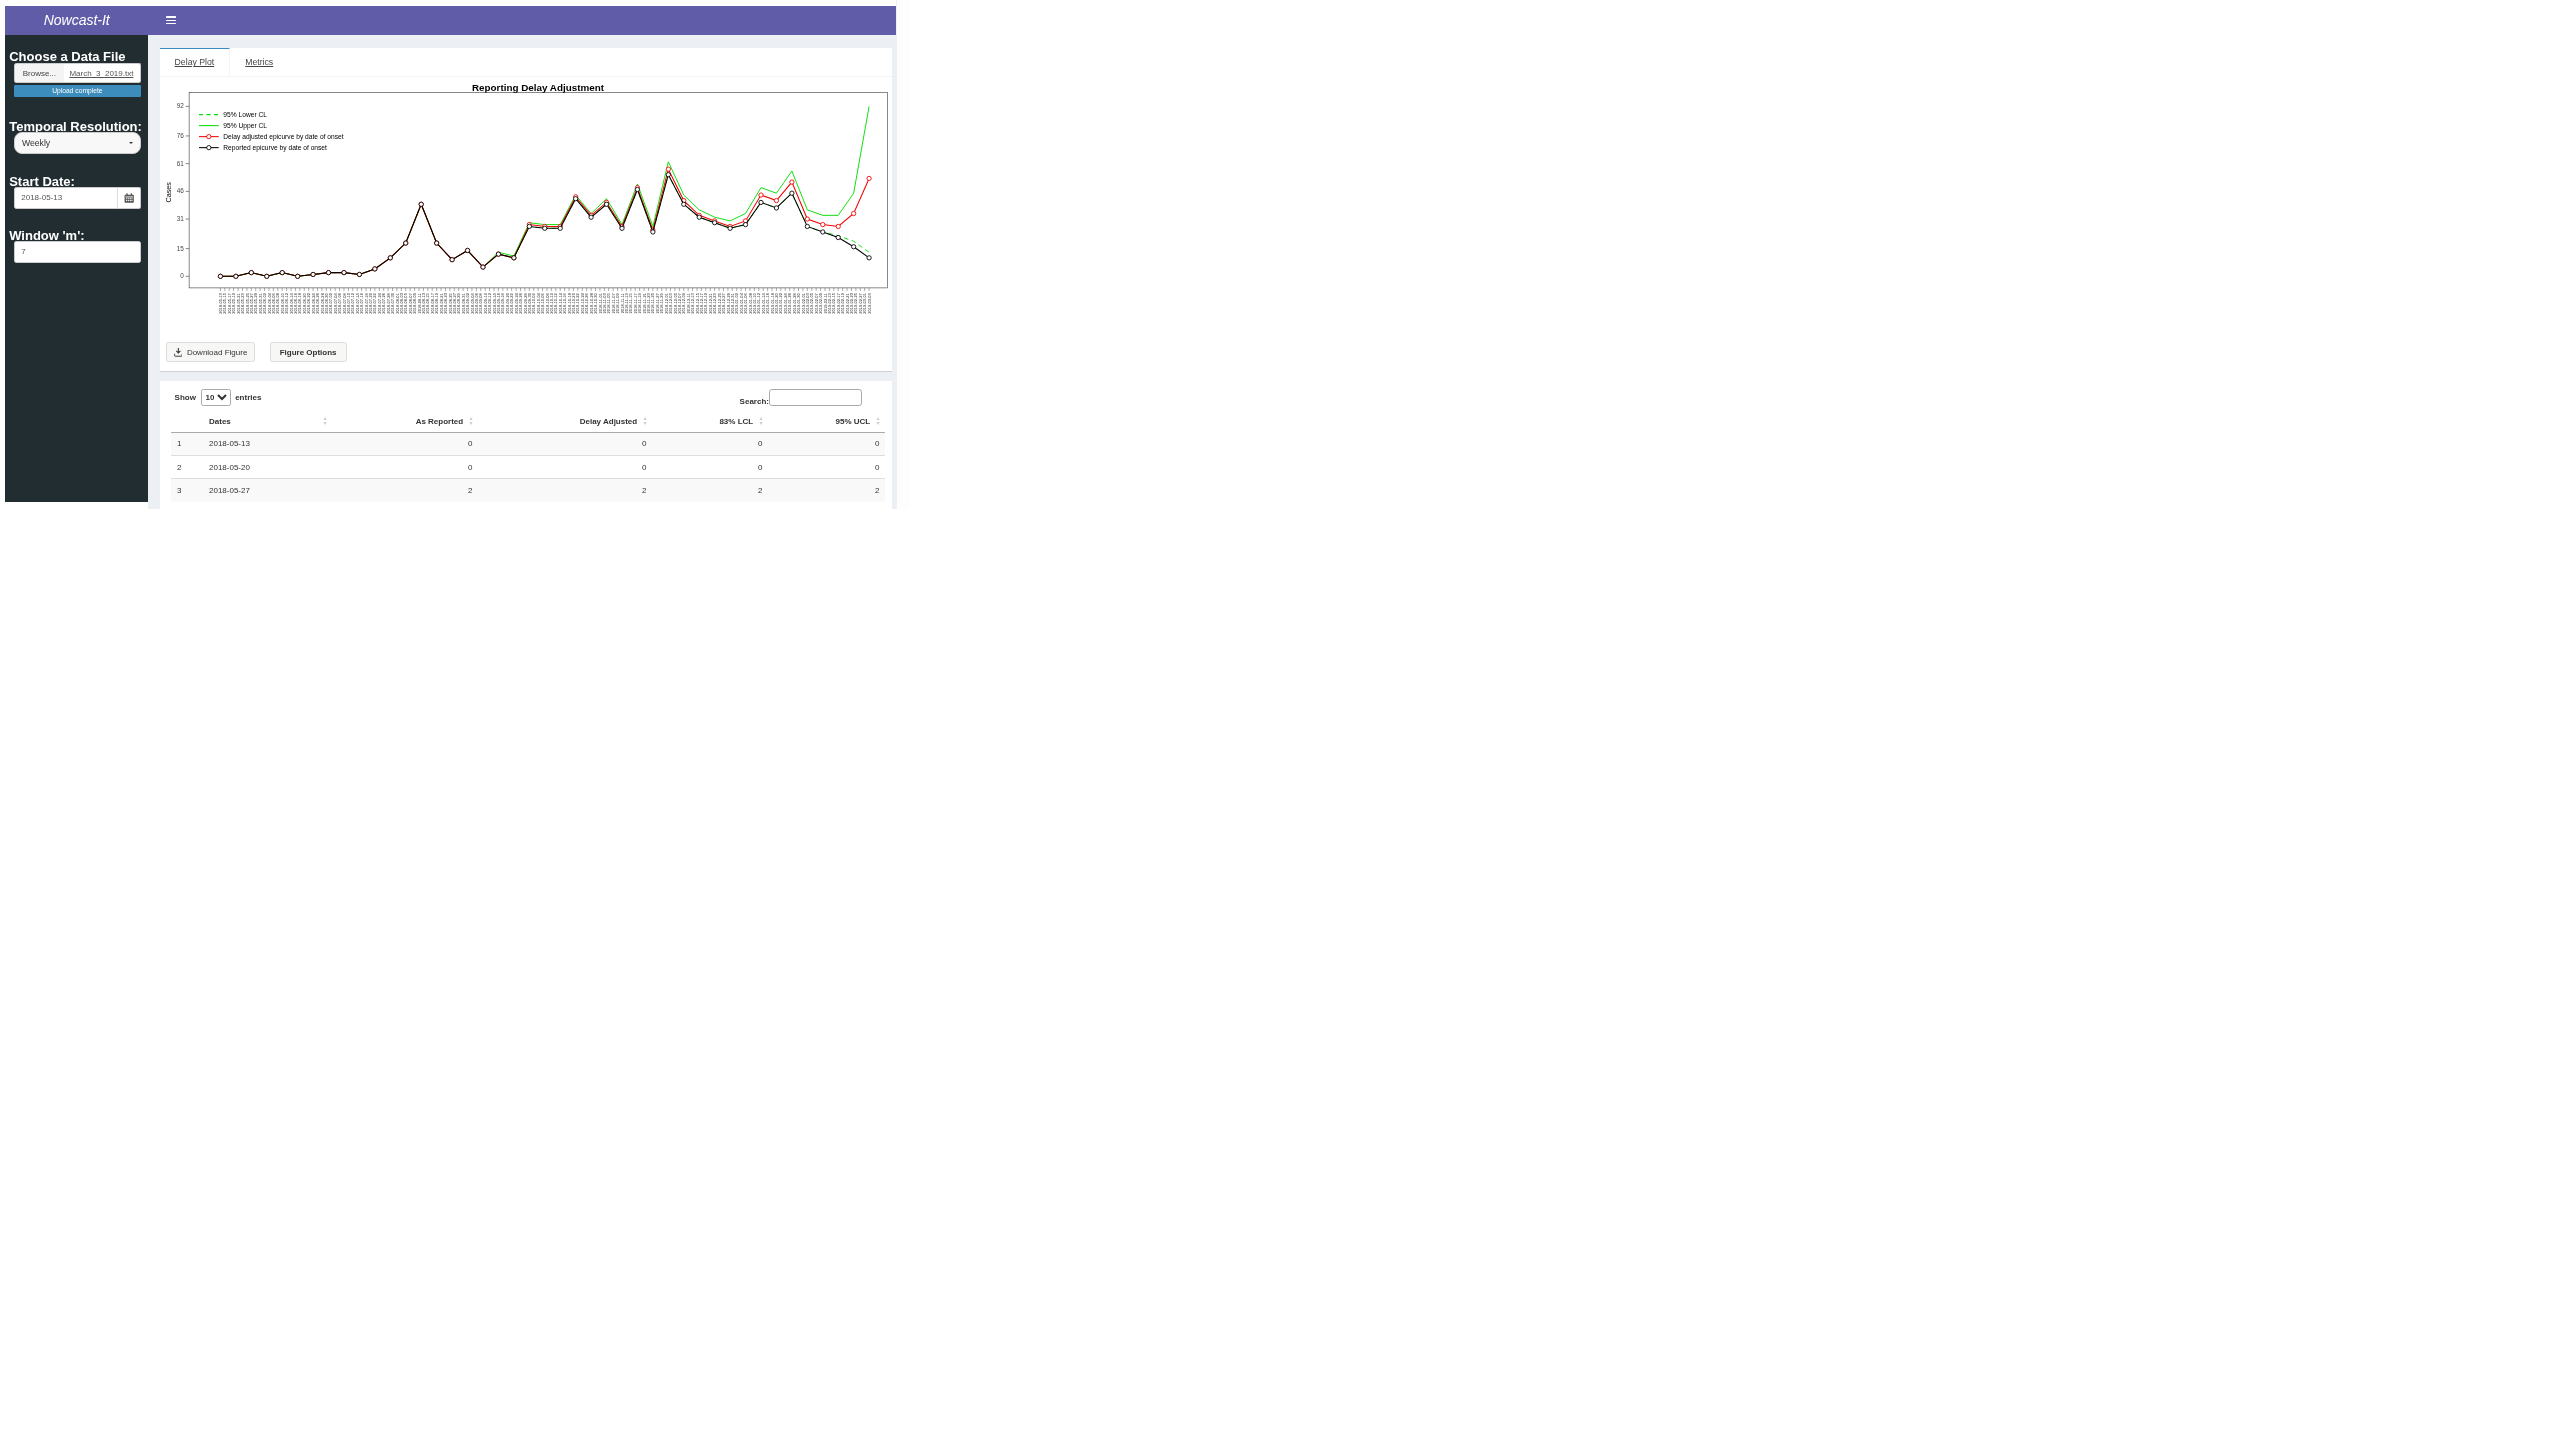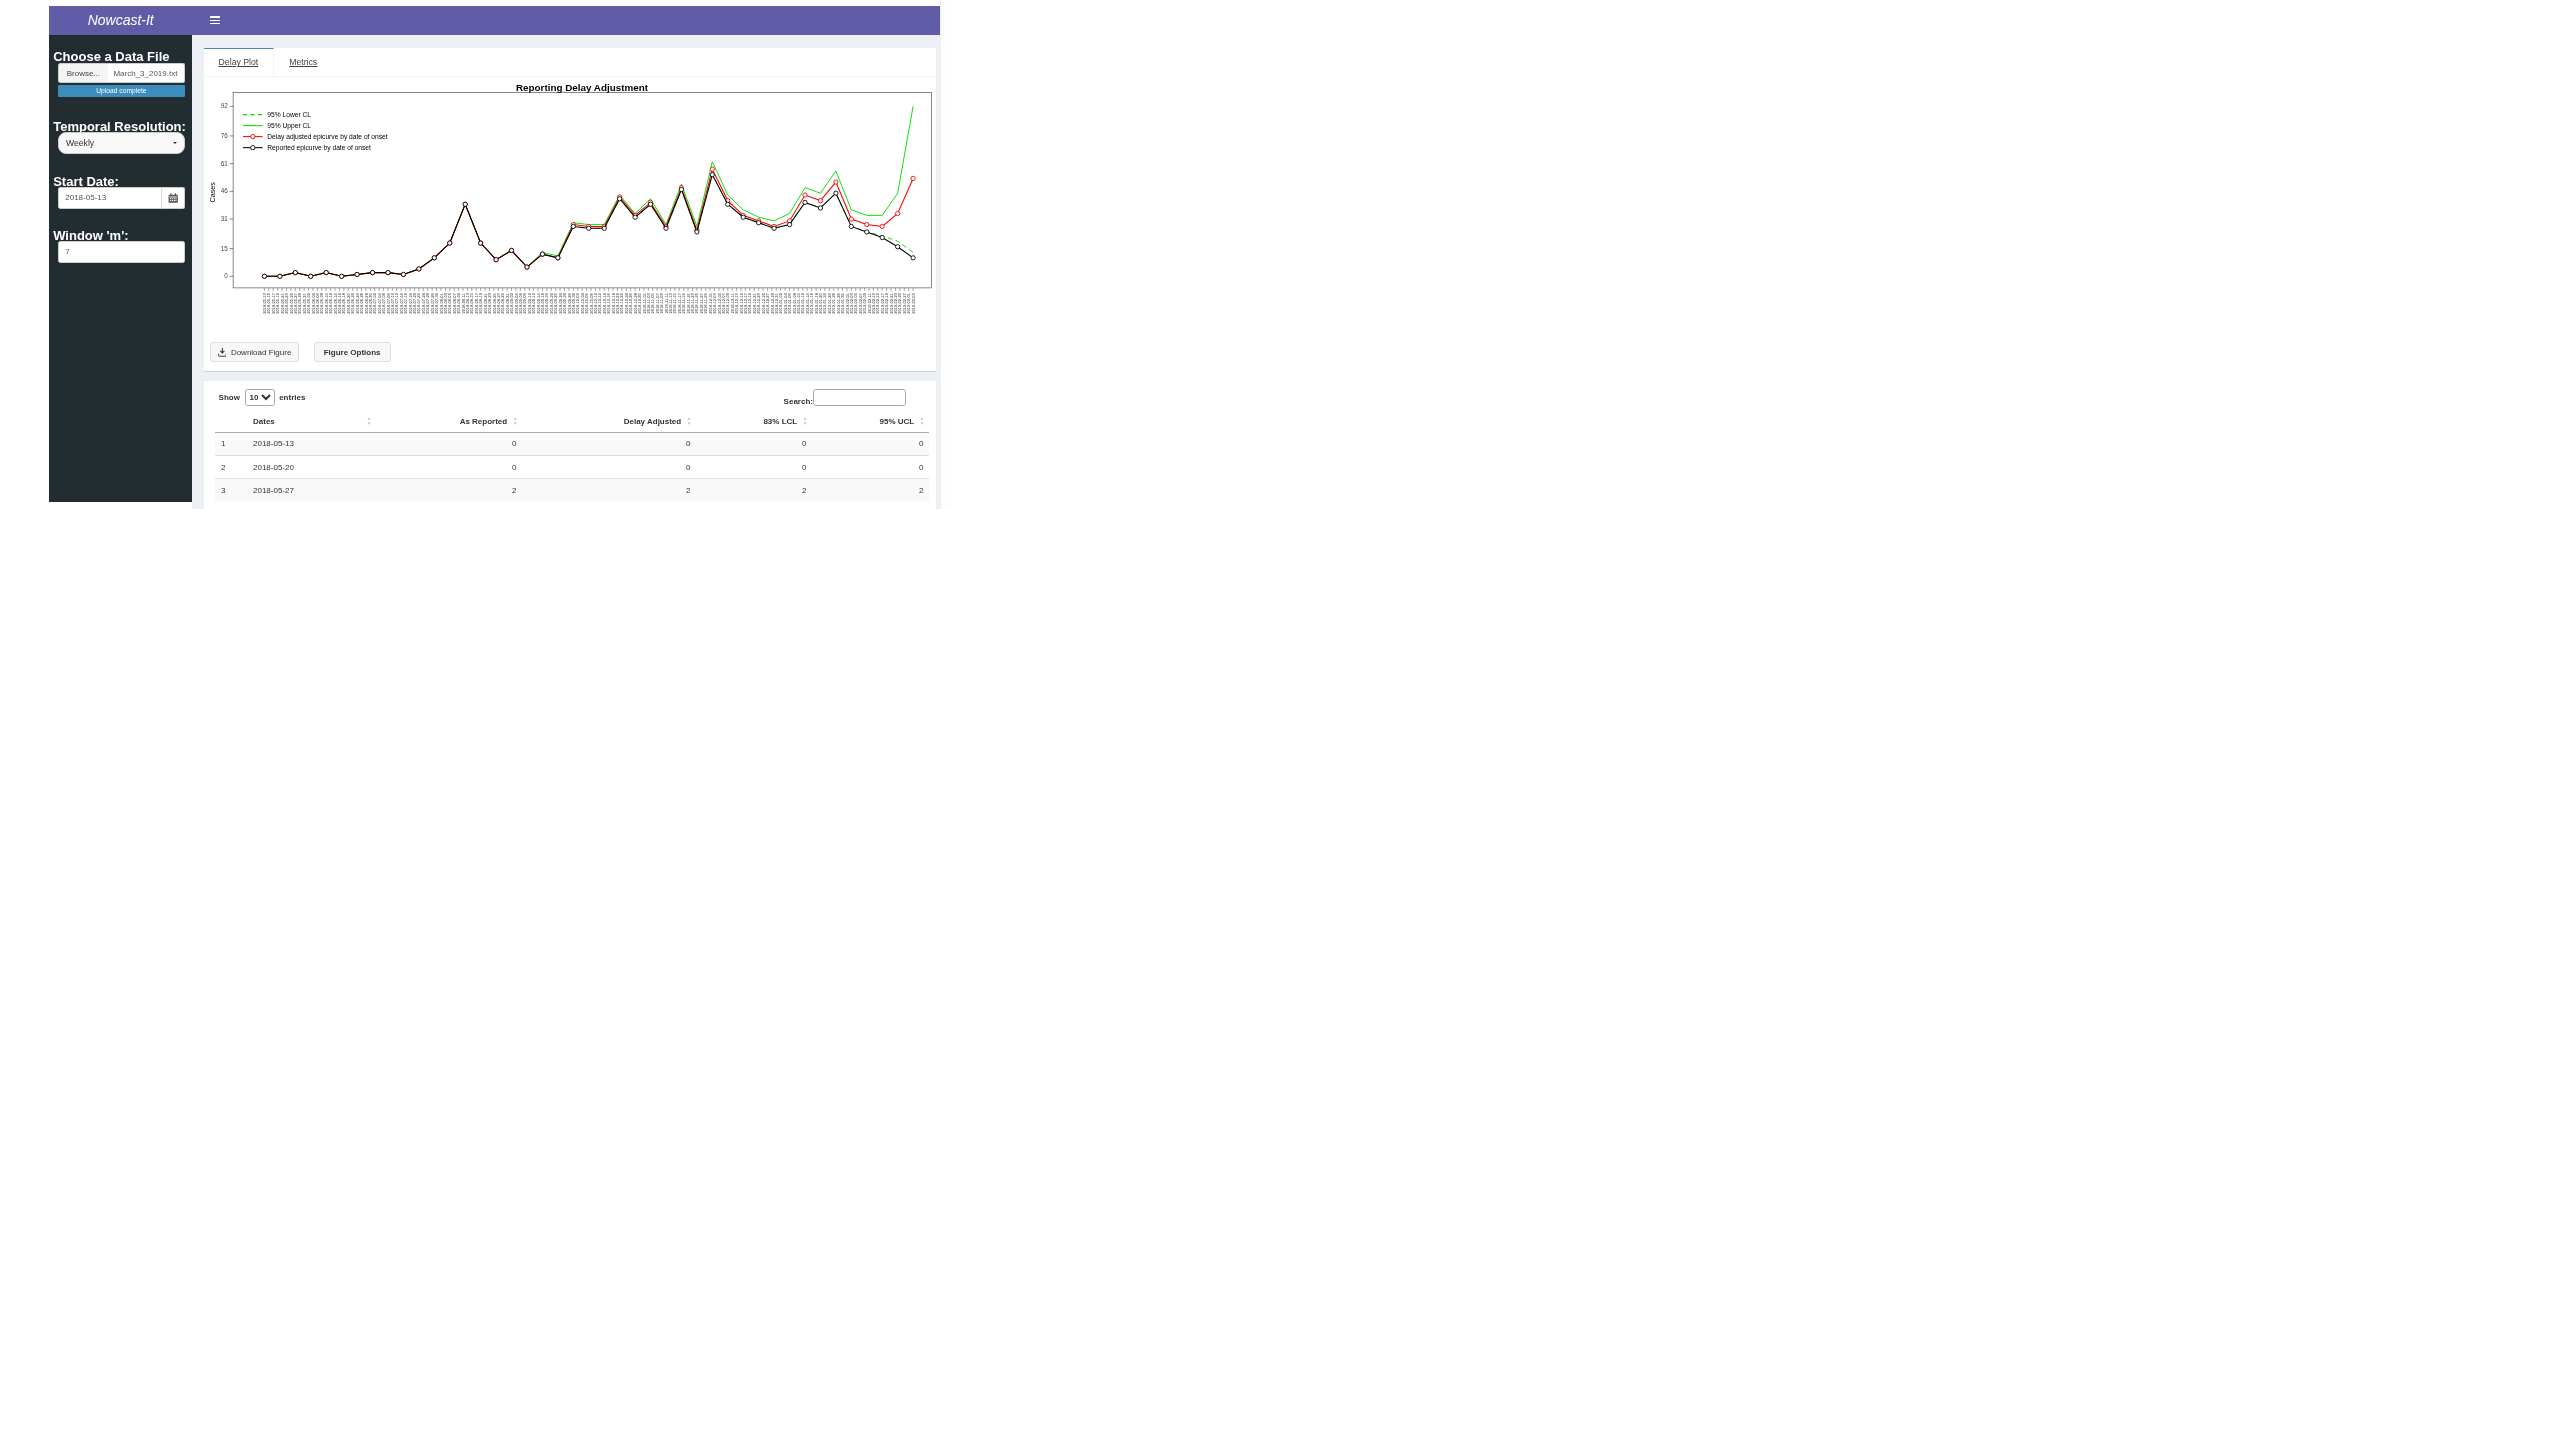--- a/index.html
+++ b/index.html
@@ -1,33 +1,33 @@
 <!DOCTYPE html>
 <html style="font-size:9.3px"><head>
 <meta charset="utf-8">
 <style>
   html,body{margin:0;padding:0;background:#fff;font-family:"Liberation Sans",sans-serif;}
-  .page{position:relative;width:909px;height:509px;background:#fff;overflow:hidden;margin-left:44px;}
+  .page{position:relative;width:909px;height:509px;background:#fff;overflow:hidden;}
 
   
   .app-header{position:absolute;left:5.2px;top:5.8px;width:891px;height:29px;background:#605ca8;}
   .brand{position:absolute;left:0;top:0;width:143px;height:29px;color:#fff;font-style:italic;
          font-size:14px;display:flex;align-items:center;justify-content:center;}
   .hamburger{position:absolute;left:152px;top:0;width:27px;height:29px;display:flex;flex-direction:column;
          justify-content:center;align-items:center;gap:2px;cursor:pointer;}
   .hamburger .bar{width:10px;height:1.4px;background:#fff;border-radius:0.6px;}
 
   
   .sidebar{position:absolute;left:5.2px;top:35px;width:143px;height:467px;background:#222d32;color:#fff;}
   .sb-label{position:absolute;left:4px;font-weight:bold;font-size:13px;color:#fff;white-space:nowrap;}
   .file-browse{position:absolute;left:8.7px;top:28px;width:51px;height:20px;background:#f4f4f4;border:0.6px solid #ccc;
       border-radius:2.3px 0 0 2.3px;color:#444;font-size:8px;display:flex;align-items:center;justify-content:center;cursor:pointer;box-sizing:border-box;}
   .file-name{position:absolute;left:59px;top:28px;width:77px;height:20px;background:#fff;border:0.6px solid #ccc;border-left:none;
       border-radius:0 2.3px 2.3px 0;color:#555;font-size:8px;line-height:19px;padding:0 0 0 5.2px;box-sizing:border-box;
-      white-space:nowrap;overflow:hidden;}
+      white-space:nowrap;overflow:hidden;text-decoration:underline;}
   .upload-bar{position:absolute;left:8.7px;top:50px;width:127px;height:11.6px;background:#3c8dbc;border-radius:1.2px;
       color:#fff;font-size:6.7px;display:flex;align-items:center;justify-content:center;}
   .sb-select{position:absolute;left:8.7px;top:97px;width:127px;height:21.5px;background:#f8f8f8;border:0.6px solid #ccc;border-radius:8px;
       color:#333;font-size:8.7px;line-height:20px;padding-left:7px;box-sizing:border-box;cursor:pointer;}
   .sb-select .caret{position:absolute;right:7px;top:9.3px;width:0;height:0;border:2.9px solid transparent;border-top-color:#333;}
   .date-input{position:absolute;left:8.7px;top:152px;width:104px;height:21.5px;background:#fff;border:0.6px solid #ccc;
       border-radius:2.3px 0 0 2.3px;color:#555;font-size:8px;line-height:20px;padding-left:6.4px;box-sizing:border-box;}
   .date-addon{position:absolute;left:112px;top:152px;width:24px;height:21.5px;background:#fff;border:0.6px solid #ccc;border-left:0.6px solid #ddd;
       border-radius:0 2.3px 2.3px 0;box-sizing:border-box;display:flex;align-items:center;justify-content:center;cursor:pointer;}
   .num-input{position:absolute;left:8.7px;top:206px;width:127px;height:21.5px;background:#fff;border:0.6px solid #ccc;border-radius:2.3px;

